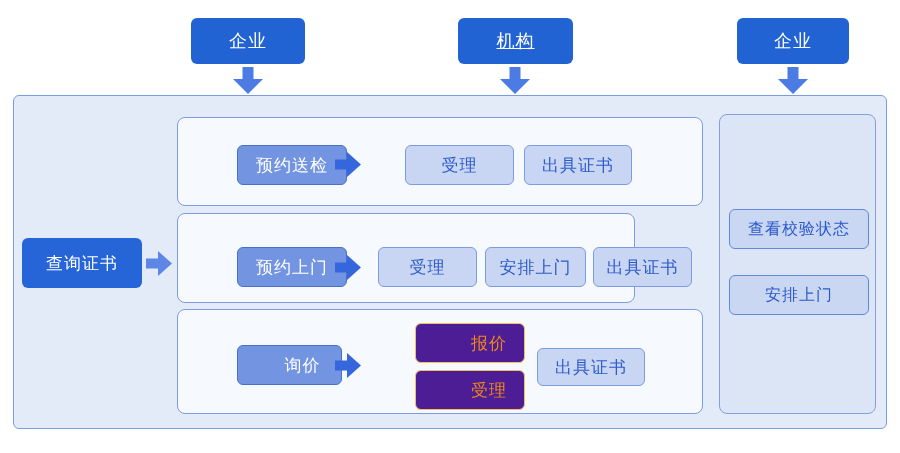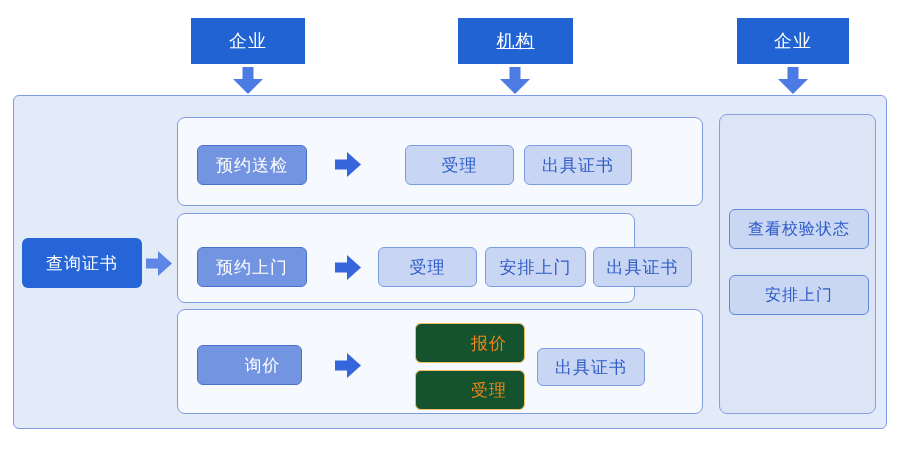--- a/index.html
+++ b/index.html
@@ -5,26 +5,26 @@
   html,body { margin:0; padding:0; background:#ffffff; }
   .stage {
     position:relative; width:900px; height:453px; background:#ffffff;
     font-family:"Liberation Sans","DejaVu Sans",sans-serif; overflow:hidden;
   }
   .abs { position:absolute; box-sizing:border-box; }
   .node {
     display:flex; align-items:center; justify-content:center;
     box-sizing:border-box; letter-spacing:1px; white-space:nowrap;
   }
-  .top-btn   { background:#2263D4; color:#ffffff; border-radius:0; font-size:18px; }
+  .top-btn   { background:#2263D4; color:#ffffff; border-radius:6px; font-size:18px; }
   .process-btn{ background:#2565D8; color:#ffffff; border-radius:6px; font-size:17px; }
-  .trigger-btn{ background:#7394E1; border:1px solid #4A70CC; color:#ffffff; border-radius:6px; font-size:17px; }
+  .trigger-btn{ background:#7394E1; border:1px solid #4A70CC; color:#ffffff; border-radius:6px; font-size:17px;margin-left:40px; }
   .step-btn  { background:#C8D6F3; border:1px solid #7C9BE3; color:#2E5BC8; border-radius:6px; font-size:17px; }
   .side-btn  { background:#C9D7F2; border:1px solid #6288DB; color:#2D5AC8; border-radius:6px; font-size:16px; }
-  .orange-btn{ background:#14532d; border:1px solid #F4BE64; color:#F0861B; border-radius:6px; font-size:17px;padding-left:38px; }
+  .orange-btn{ background:#4c1d95; border:1px solid #F4BE64; color:#F0861B; border-radius:6px; font-size:17px;padding-left:38px; }
   .outer     { background:#E4EBF8; border:1px solid #7D9BE0; border-radius:6px; }
   .row-panel { background:#F6F9FE; border:1px solid #7F9CDF; border-radius:8px; }
   .side-panel{ background:#DCE5F6; border:1px solid #84A0E1; border-radius:8px; }
   svg { display:block; }
 </style>
 </head>
 <body>
 
 <div class="stage">
 

